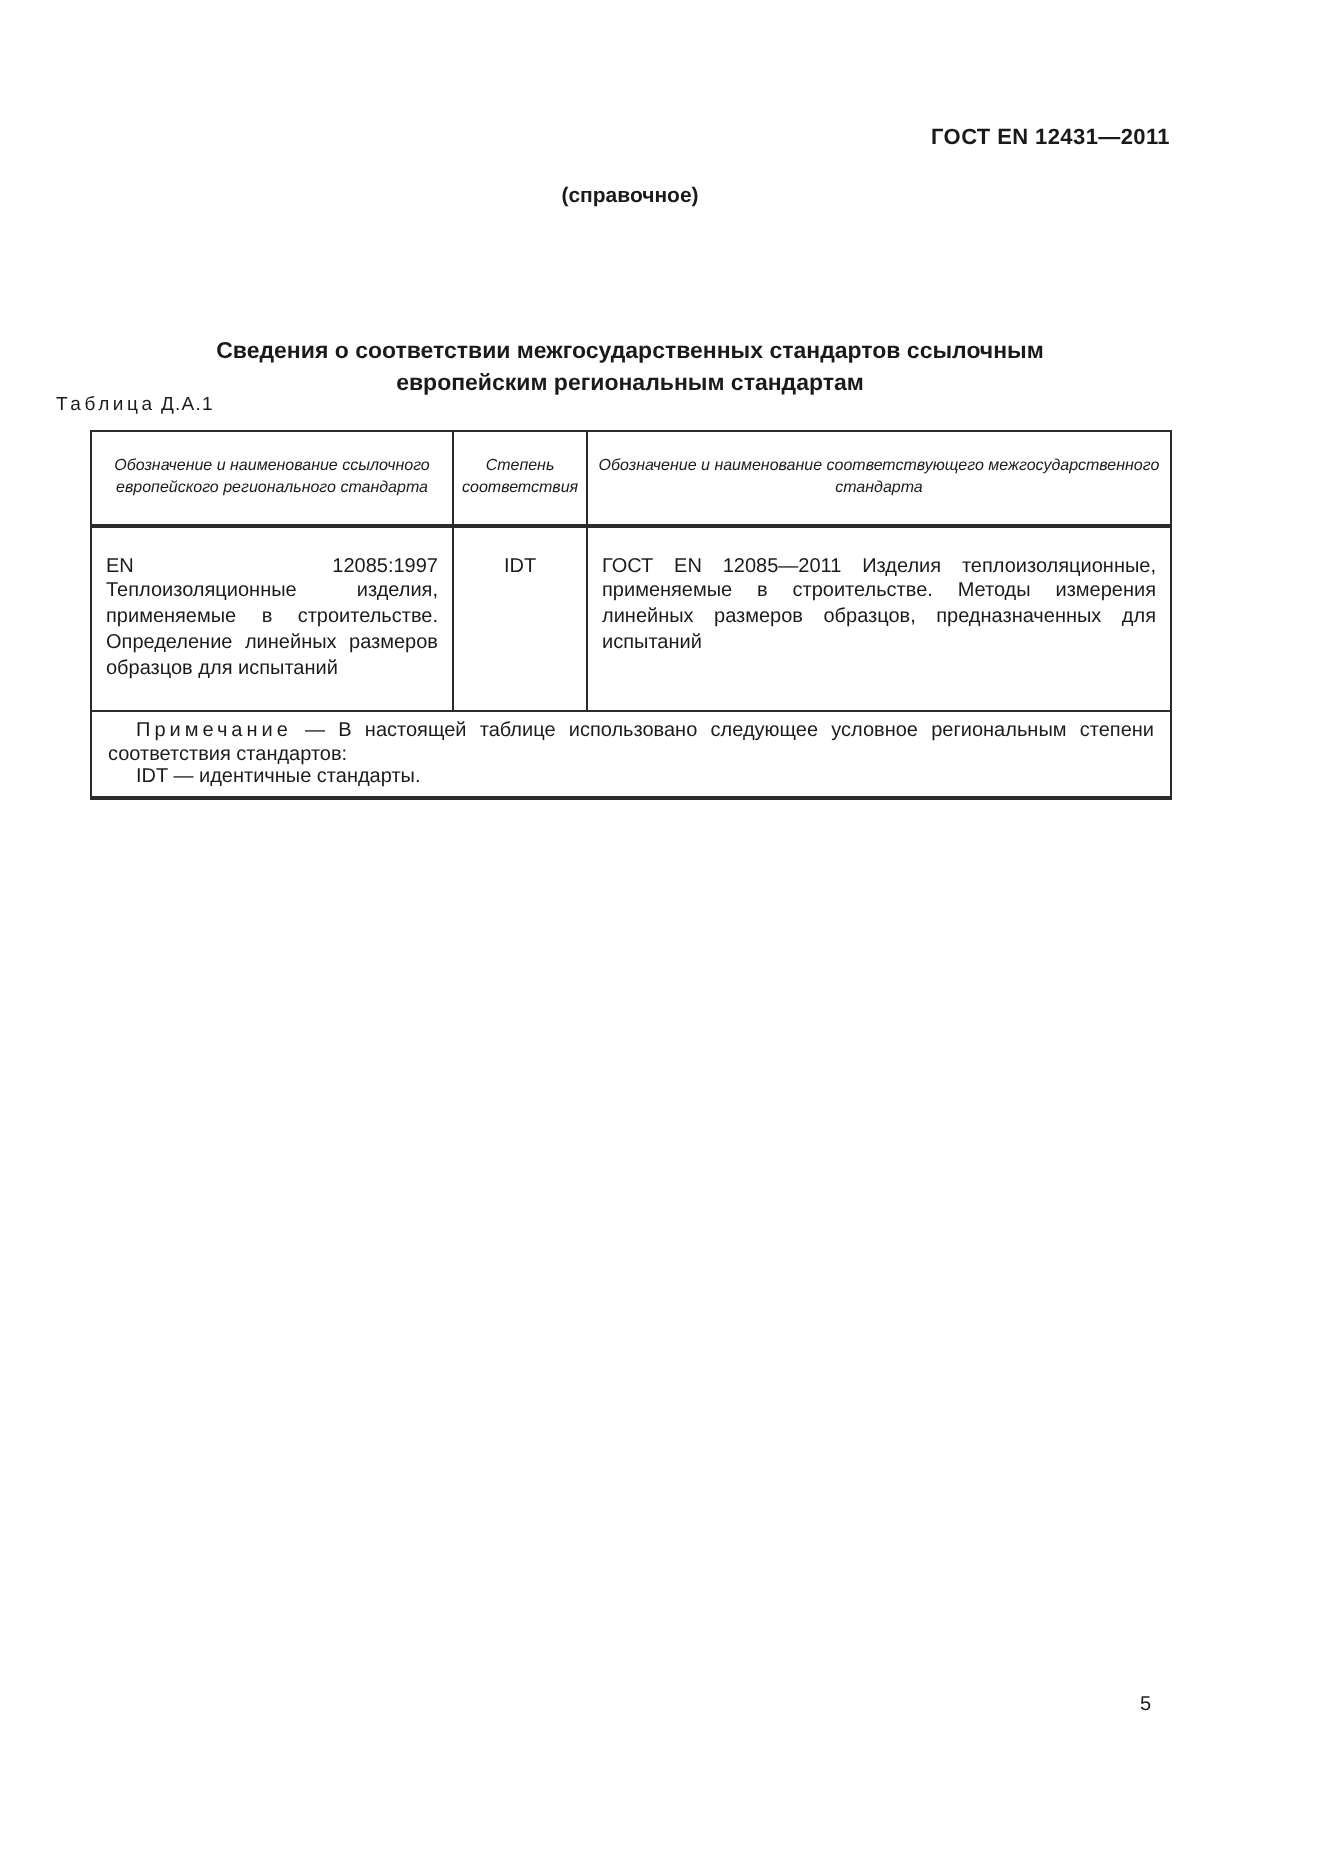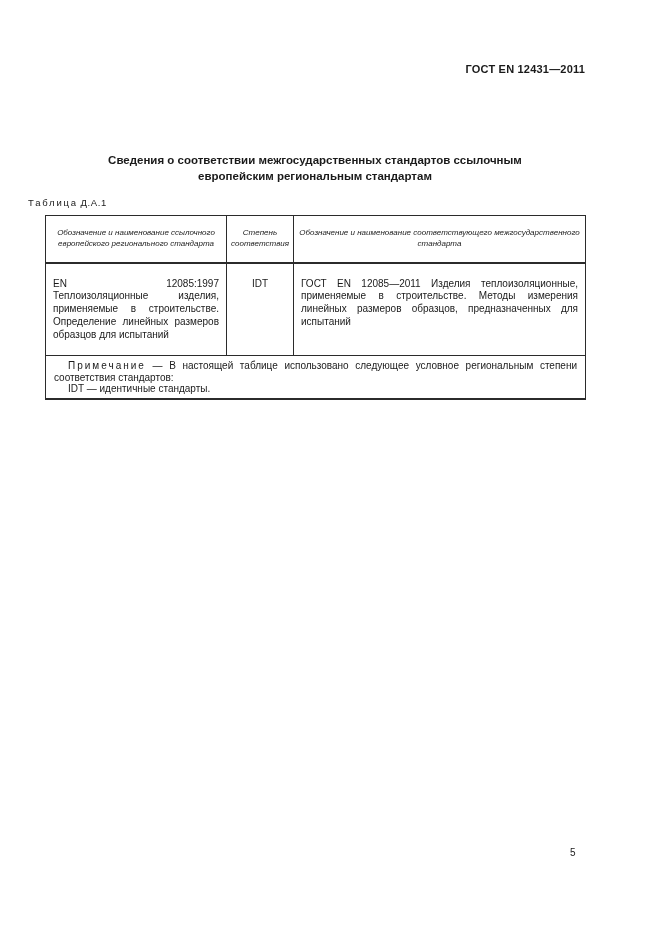--- a/index.html
+++ b/index.html
@@ -29,21 +29,21 @@
     line-height: 14px;
   }
   .section-title {
     position: absolute;
     top: 153px; left: 45px; width: 540px;
     text-align: center;
     font-weight: bold;
     font-size: 11.5px;
     line-height: 15.5px;
   }
-  .section-title .inner { max-width: 470px; margin: 0 auto; }
+  .section-title .inner { max-width: 470px; margin: 16px auto; }
   .table-caption {
     position: absolute;
     top: 197px; left: 28px;
     font-size: 9.5px;
   }
   .table-caption .spaced { letter-spacing: 1.8px; }
   .table-caption .num { letter-spacing: 0.6px; }
   table.std {
     position: absolute;
     top: 215px; left: 45px;
@@ -95,20 +95,21 @@
   }
 </style>
 </head>
 <body>
 
 <div class="page">
 
   <div class="doc-header">ГОСТ EN 12431—2011</div>
 
   <div class="appendix">
+    <div>(справочное)</div>
   </div>
 
   <div class="section-title">
     <div class="inner">Сведения о соответствии межгосударственных стандартов ссылочным европейским региональным стандартам</div>
   </div>
 
   <div class="table-caption">
     <span class="spaced">Таблица</span>
     <span class="num">Д.А.1</span>
   </div>

